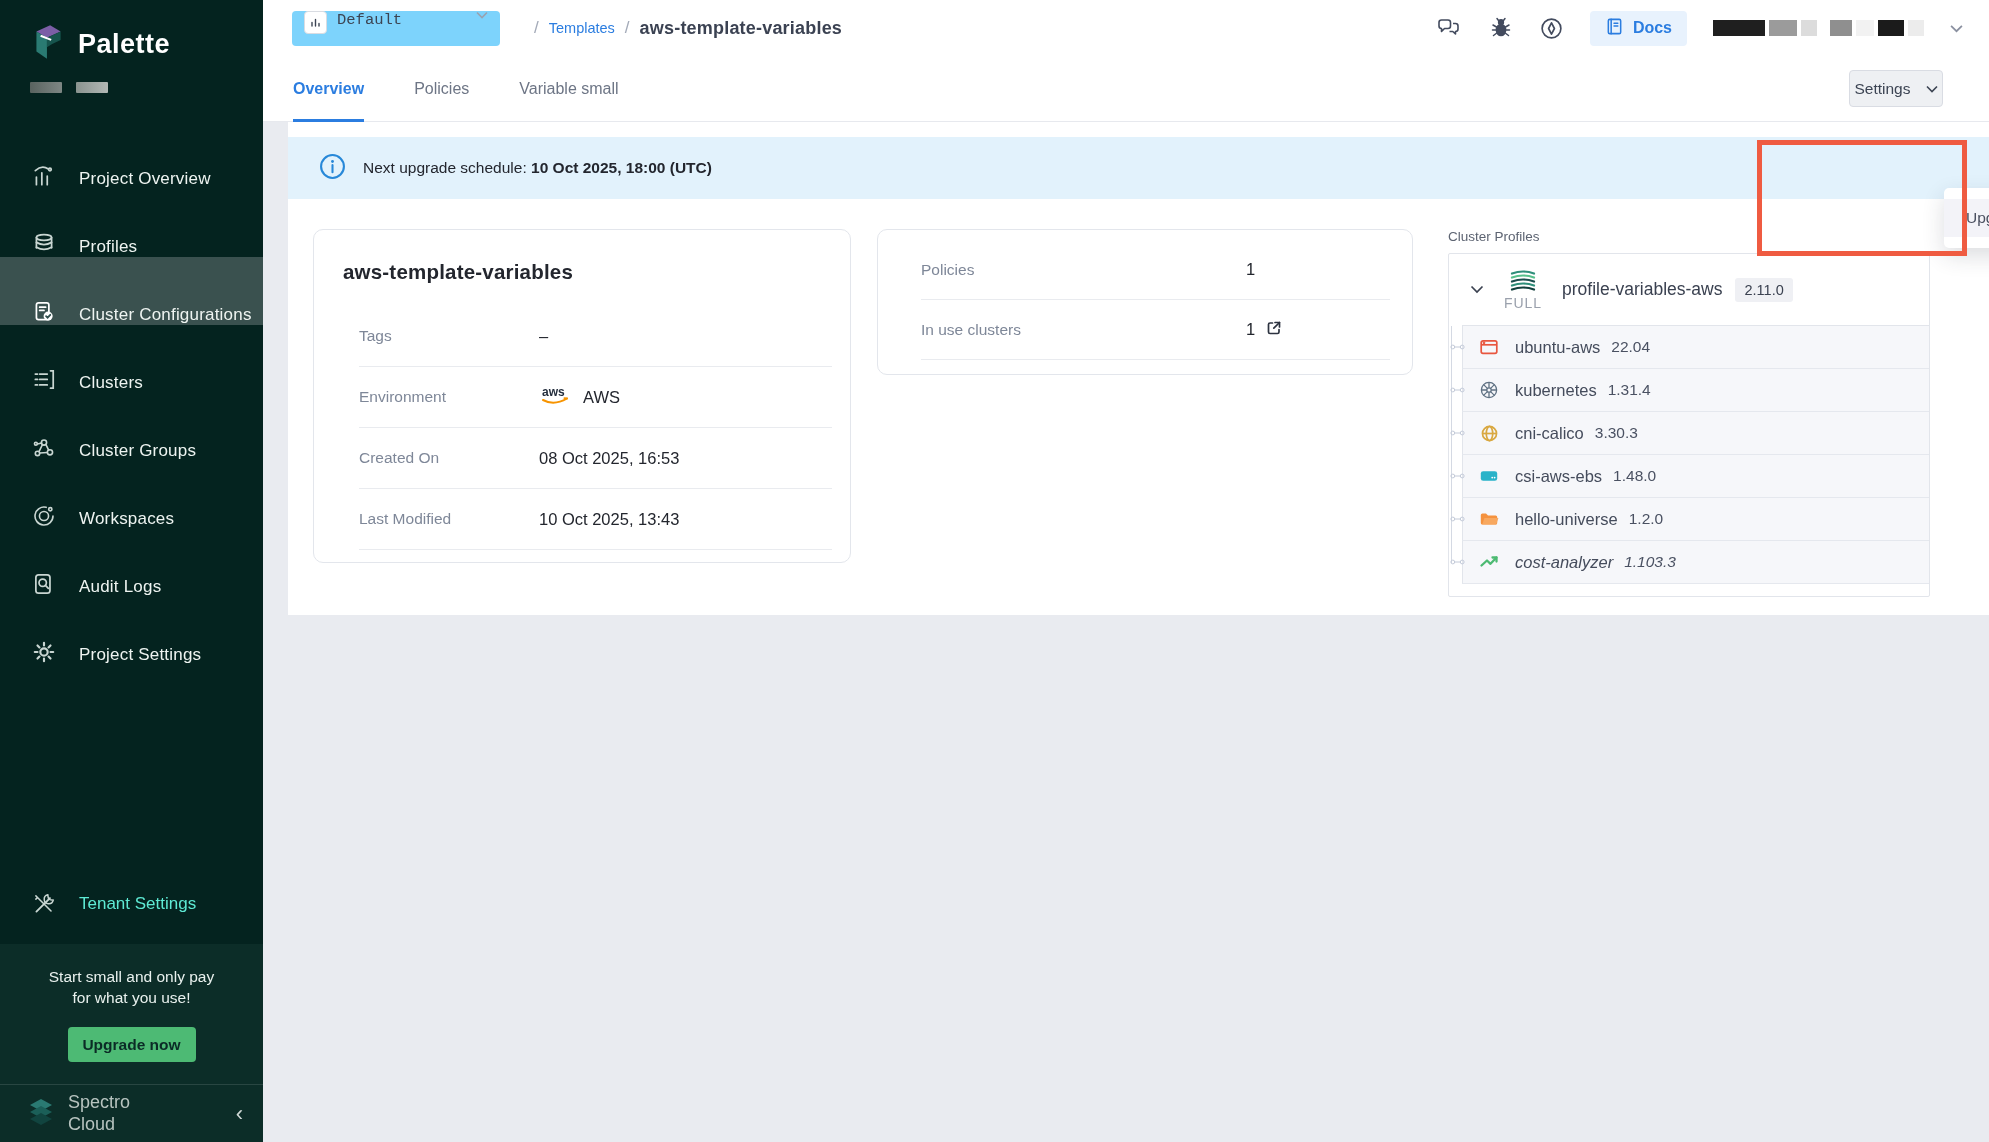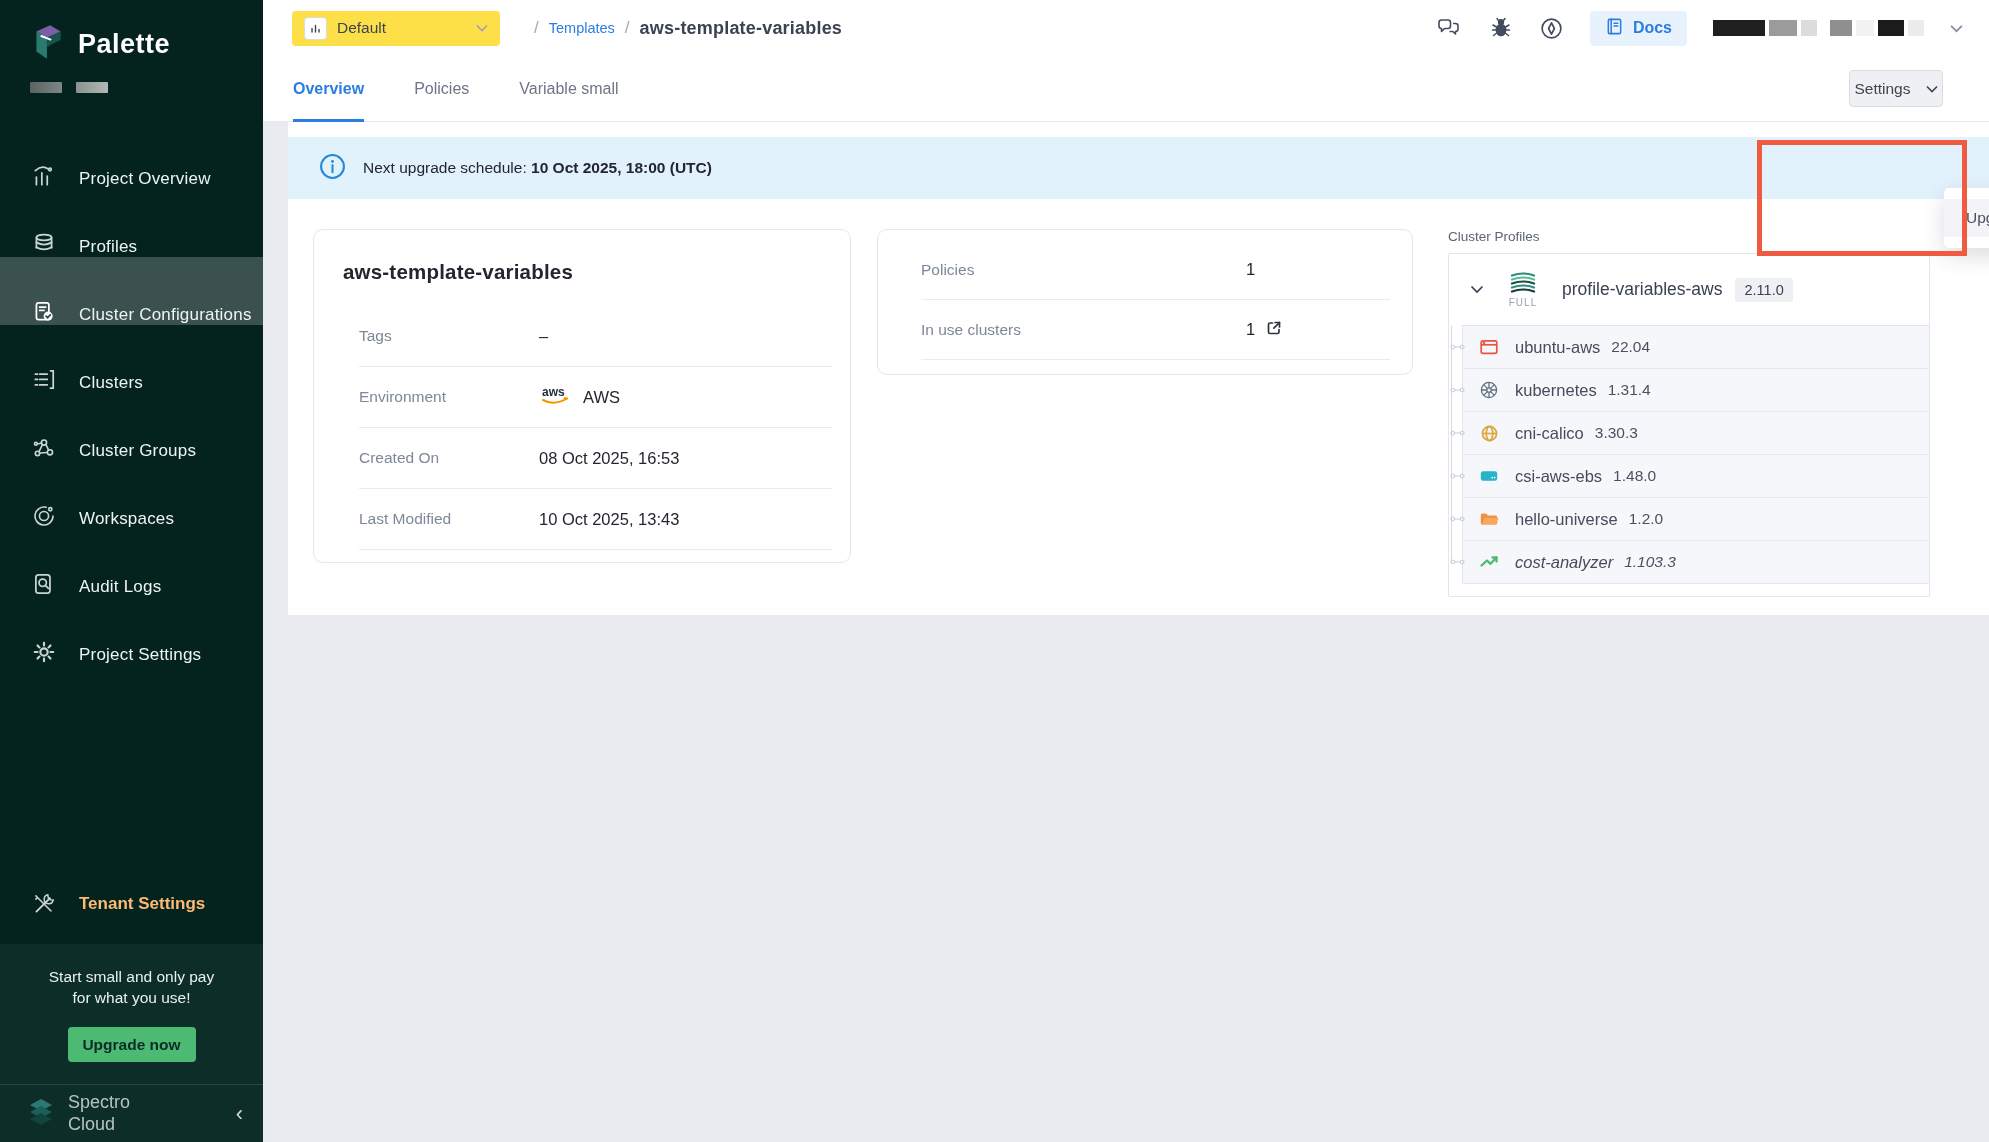--- a/index.html
+++ b/index.html
@@ -15,32 +15,32 @@
   .redact { height:11px; border-radius:1px; }
   .r1 { width:32px; background:linear-gradient(90deg,#59635f,#7e8784); }
   .r2 { width:32px; background:linear-gradient(90deg,#8a938f,#b2b8b5); }
   .nav { margin-top:28px; }
   .nav-item { height:68px; display:flex; align-items:flex-end; gap:22px; padding-left:31px; cursor:pointer; }
   .nav-item .lbl { color:#eef4f1; font-size:17px; font-weight:500; letter-spacing:.2px; }
   .nav-item.active { background:#3a514f; }
   .nav-ico { width:26px; height:26px; flex:0 0 26px; display:flex; align-items:center; justify-content:center; }
   .spacer { flex:1; }
   .tenant-item { height:52px; display:flex; align-items:center; gap:22px; padding-left:31px; cursor:pointer; }
-  .tenant-item .lbl { color:#fdba74; font-size:17px; font-weight:700; }
+  .tenant-item .lbl { color:#5eead4; font-size:17px; font-weight:400; }
   .promo { background:#0c2d28; padding:22px 14px 22px; text-align:center; margin-top:14px; }
   .promo-text { color:#e9f1ee; font-size:15.5px; line-height:1.4; }
   .promo-btn { margin:18px auto 0; width:128px; height:35px; background:#4dba74; border:none; border-radius:4px; color:#0b2b26; font-size:15.5px; font-weight:600; font-family:inherit; cursor:pointer; display:block; }
   .side-footer { border-top:1px solid rgba(255,255,255,.12); height:58px; display:flex; align-items:center; padding:0 20px 0 26px; background:#0c2d28; }
   .sc-text { margin-left:12px; color:#b7c3bf; font-size:18px; line-height:1.2; }
   .collapse { margin-left:auto; color:#cfd8d5; font-size:22px; cursor:pointer; line-height:1; }
 
   
   .topbar { position:absolute; left:263px; top:0; width:1726px; height:122px; background:#ffffff; border-bottom:1px solid #e7e9ee; z-index:10; }
   .tb-row1 { display:flex; align-items:center; height:56px; padding-left:29px; }
-  .proj-select { width:208px; height:35px; background:#fde047; border-radius:4px; display:flex; align-items:center; padding:0 12px; cursor:pointer; }
+  .proj-select { width:208px; height:35px; background:#7dd3fc; border-radius:4px; display:flex; padding:0 12px; cursor:pointer;font-family:Liberation Mono, monospace; }
   .proj-icobox { width:23px; height:23px; background:#ffffff; border:1px solid #d9dce2; border-radius:4px; display:flex; align-items:center; justify-content:center; }
   .proj-name { margin-left:10px; font-size:15.5px; color:#3c4453; }
   .proj-chev { margin-left:auto; color:#9aa2b0; display:flex; }
   .crumbs { display:flex; align-items:center; margin-left:34px; gap:10px; }
   .crumb-sep { color:#a3aab8; font-size:17px; }
   .crumb-link { color:#2b7de0; font-size:14.5px; cursor:pointer; }
   .crumb-cur { color:#3b4252; font-size:18px; font-weight:600; letter-spacing:.2px; }
   .tb-right { margin-left:auto; display:flex; align-items:center; gap:26px; padding-right:26px; }
   .tb-ico { display:flex; cursor:pointer; }
   .docs-chip { height:35px; background:#e8f2fd; border-radius:4px; display:flex; align-items:center; gap:9px; padding:0 15px; color:#2b7de0; font-size:16px; font-weight:600; cursor:pointer; }
@@ -77,21 +77,21 @@
   .urow:last-child { margin-bottom:14px; }
   .urow .dlabel { width:325px; color:#7e8798; font-size:15.5px; }
   .urow .dval { color:#23262e; font-size:16.5px; display:flex; align-items:center; gap:10px; }
 
   .profiles-col { width:482px; margin-left:9px; }
   .cp-label { font-size:13.5px; color:#5d6472; margin-bottom:9px; }
   .cp-panel { background:#ffffff; border:1px solid #e2e5eb; border-radius:2px; padding-bottom:12px; }
   .cp-head { height:71px; display:flex; align-items:center; padding-left:21px; }
   .cp-chev { display:flex; cursor:pointer; }
   .cp-icowrap { width:46px; margin-left:16px; display:flex; flex-direction:column; align-items:center; }
-  .cp-type { font-size:10px; color:#9aa0ac; letter-spacing:1px; margin-top:2px; }
+  .cp-type { font-size:14px; color:#9aa0ac; letter-spacing:1px; margin-top:2px; }
   .cp-name { font-size:17.5px; color:#3a4150; margin-left:16px; }
   .cp-badge { margin-left:13px; background:#eff0f4; border-radius:3px; padding:4px 9px; font-size:14.5px; color:#3a4150; }
   .layers { position:relative; margin-left:13px; border-top:1px solid #e2e5eb; }
   .rail { position:absolute; left:-11px; top:0; bottom:21px; width:1px; background:#d4d9e3; }
   .layer { position:relative; height:43px; background:#f6f7fa; border-bottom:1px solid #e5e8ee; border-left:1px solid #e2e5eb; display:flex; align-items:center; padding-left:15px; cursor:pointer; }
   .layer:last-child { border-bottom:1px solid #e5e8ee;font-style:italic; }
   .conn { position:absolute; left:-13px; top:50%; transform:translateY(-50%); }
   .lyr-ico { width:22px; display:flex; justify-content:center; }
   .lyr-name { margin-left:15px; font-size:16.5px; color:#454c5c; font-weight:500; }
   .lyr-ver { margin-left:11px; font-size:15.5px; color:#4a5162; }

